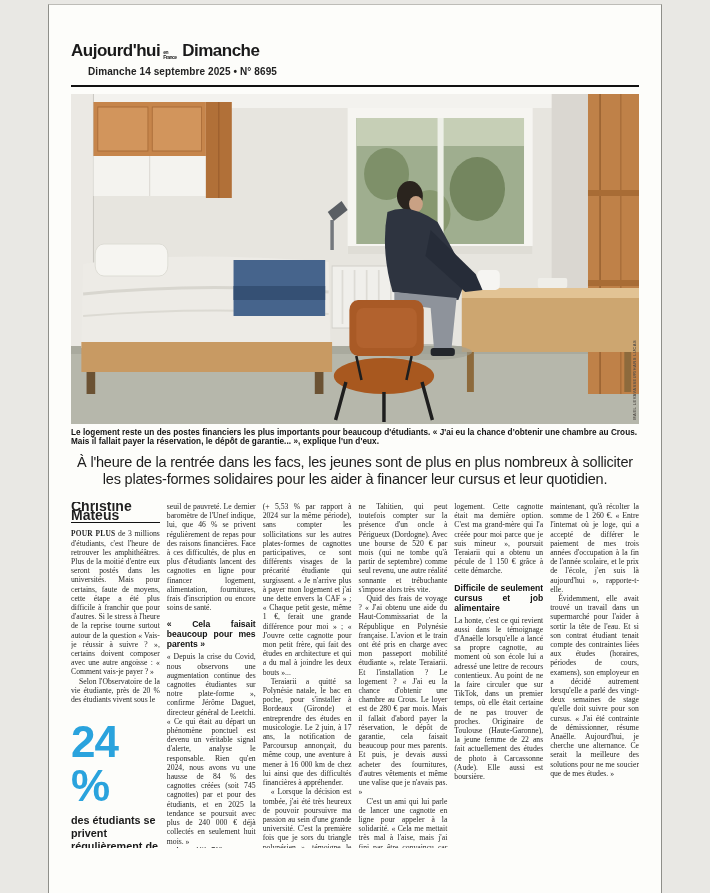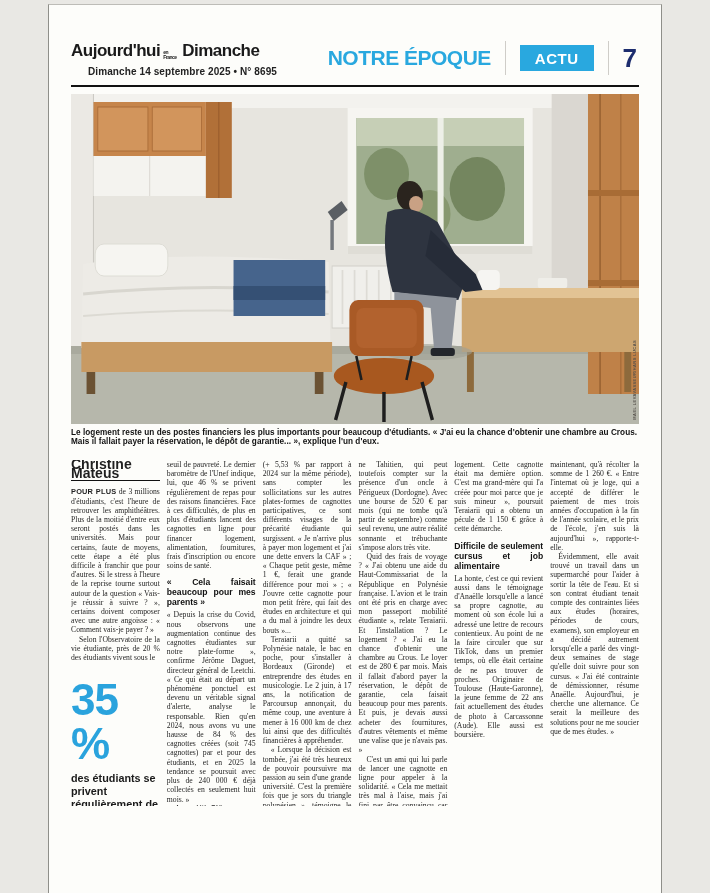--- a/index.html
+++ b/index.html
@@ -43,21 +43,21 @@
     text-align:center; font-size:14.5px; line-height:17px; font-weight:400;
     color:#1c1c1c; margin:8px auto 0; max-width:590px; letter-spacing:-0.2px;
   }
 
   
   .body-grid { display:flex; gap:7px; margin-top:14px; height:346px; overflow:hidden; }
   .col { flex:1 1 0; min-width:0; font-family:"Liberation Serif", serif; font-size:7.7px; line-height:9.2px; text-align:justify; color:#1f1f1f; }
   .byline { font-family:"Liberation Sans", sans-serif; font-weight:700; font-size:14px; border-bottom:1.5px solid #111; padding-bottom:2px; margin-bottom:6px; }
   .para { margin:0; }
   .para + .para { text-indent:8px; }
-  .para strong { font-family:Liberation Sans, sans-serif; font-size:7.4px; letter-spacing:0.2px; }
+  .para strong { font-family:Liberation Serif, serif; font-size:7.4px; letter-spacing:0.2px; }
   .subhead { font-family:"Liberation Sans", sans-serif; font-weight:700; font-size:8.6px; line-height:10px; margin:7px 0 3px; color:#111; }
   .subhead + .para { text-indent:0; }
 
   .pull-stat { margin-top:16px; }
   .pull-value { color:#2aa3dd; font-weight:700; font-size:44px; line-height:44px; letter-spacing:-1px; font-family:"Liberation Sans", sans-serif; }
   .pull-text { font-family:"Liberation Sans", sans-serif; font-weight:700; font-size:10.8px; line-height:13px; color:#1a1a1a; margin-top:6px; text-align:left; }
 </style>
 </head>
 <body>
 
@@ -65,27 +65,20 @@
   <div class="content">
 
     <div class="header">
       <div>
         <div class="masthead-line">
           <span>Aujourd'hui</span>
             <span class="masthead-mid">en France</span>
             <span>Dimanche</span>
         </div>
         <div class="dateline">Dimanche 14 septembre 2025 • N° 8695</div>
-      </div>
-      <div class="header-right">
-        <span class="section-label">NOTRE ÉPOQUE</span>
-        <span class="hdr-div"></span>
-        <span class="rubric-badge">ACTU</span>
-        <span class="hdr-div"></span>
-        <span class="page-number">7</span>
       </div>
     </div>
     <div class="header-rule"></div>
 
     <div class="photo-wrap">
       <svg viewBox="0 0 657 330" preserveAspectRatio="none">
 
         <rect width="657" height="330" fill="#e7e5df"></rect>
         <rect width="657" height="14" fill="#f3f2ee"></rect>
         <rect x="0" y="0" width="26" height="330" fill="#ebe9e4"></rect>
@@ -157,30 +150,31 @@
         <rect x="322" y="206" width="86" height="56" rx="10" fill="#a95a26"></rect>
         <rect x="330" y="214" width="70" height="40" rx="8" fill="#b2622e"></rect>
         <ellipse cx="362" cy="282" rx="58" ry="18" fill="#a8581f"></ellipse>
         <path d="M318,288 L306,326 M406,288 L418,326 M362,298 L362,328" stroke="#1e1e1e" stroke-width="4" fill="none"></path>
         <path d="M330,262 L336,286 M394,262 L388,286" stroke="#1e1e1e" stroke-width="3" fill="none"></path>
       </svg>
       <div class="photo-credit">MAEL LEVAVASSEUR/HANS LUCAS</div>
     </div>
     <div class="caption">Le logement reste un des postes financiers les plus importants pour beaucoup d'étudiants. « J'ai eu la chance d'obtenir une chambre au Crous. Mais il fallait payer la réservation, le dépôt de garantie... », explique l'un d'eux.</div>
 
+    <p class="standfirst">À l'heure de la rentrée dans les facs, les jeunes sont de plus en plus nombreux à solliciter les plates-formes solidaires pour les aider à financer leur cursus et leur quotidien.</p>
 
     <div class="body-grid">
       <div class="col">
         <div class="byline">Christine Mateus</div>
         <div>
             <p class="para"><strong>POUR PLUS</strong> de 3 millions d'étudiants, c'est l'heure de retrouver les amphithéâtres. Plus de la moitié d'entre eux seront postés dans les universités. Mais pour certains, faute de moyens, cette étape a été plus difficile à franchir que pour d'autres. Si le stress à l'heure de la reprise tourne surtout autour de la question « Vais-je réussir à suivre ? », certains doivent composer avec une autre angoisse : « Comment vais-je payer ? »</p>
             <p class="para">Selon l'Observatoire de la vie étudiante, près de 20 % des étudiants vivent sous le</p>
           </div>
         <div class="pull-stat">
-          <div class="pull-value">35 %</div>
+          <div class="pull-value">24 %</div>
           <div class="pull-text">des étudiants se privent régulièrement de repas pour des raisons financières, selon le baromètre de l'Unef</div>
         </div>
       </div>
       <div class="col">
           <p class="para">seuil de pauvreté. Le dernier baromètre de l'Unef indique, lui, que 46 % se privent régulièrement de repas pour des raisons financières. Face à ces difficultés, de plus en plus d'étudiants lancent des cagnottes en ligne pour financer logement, alimentation, fournitures, frais d'inscription ou encore soins de santé.</p>
           <h3 class="subhead">« Cela faisait beaucoup pour mes parents »</h3>
           <p class="para">« Depuis la crise du Covid, nous observons une augmentation continue des cagnottes étudiantes sur notre plate-forme », confirme Jérôme Daguet, directeur général de Leetchi. « Ce qui était au départ un phénomène ponctuel est devenu un véritable signal d'alerte, analyse le responsable. Rien qu'en 2024, nous avons vu une hausse de 84 % des cagnottes créées (soit 745 cagnottes) par et pour des étudiants, et en 2025 la tendance se poursuit avec plus de 240 000 € déjà collectés en seulement huit mois. »</p>
           <p class="para">Avec déjà 712 cagnottes lancées et créditées sur Leetchi pour les étudiants</p>
         </div>
       <div class="col">

